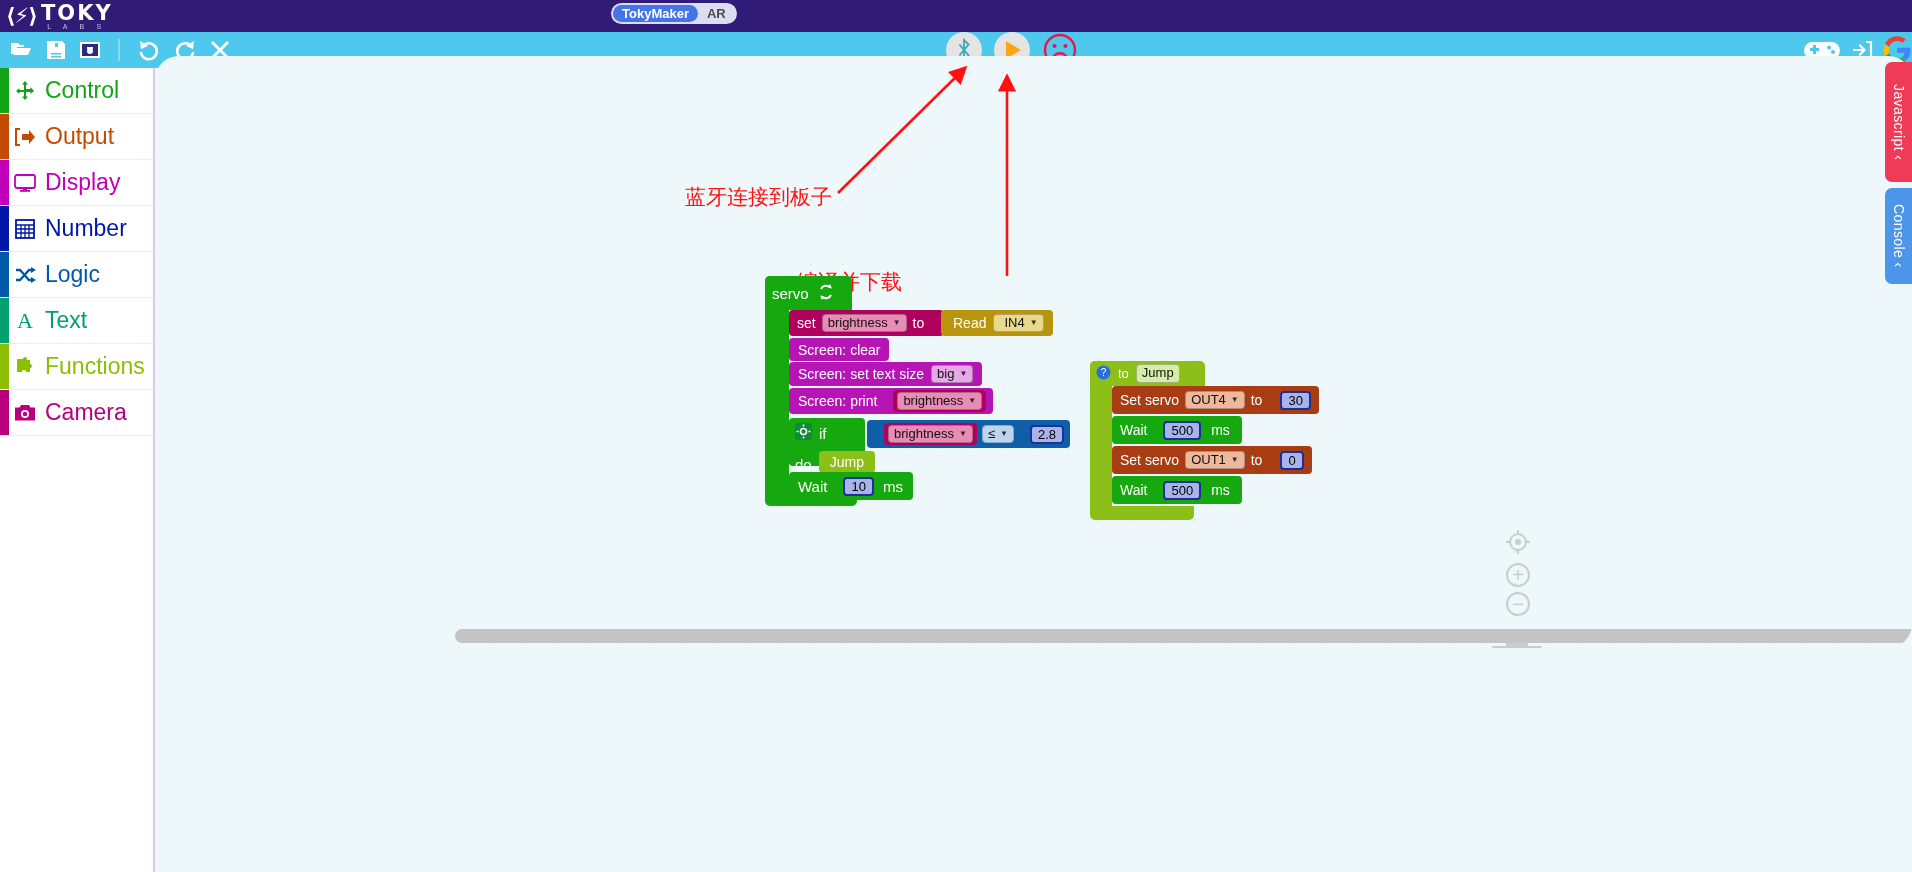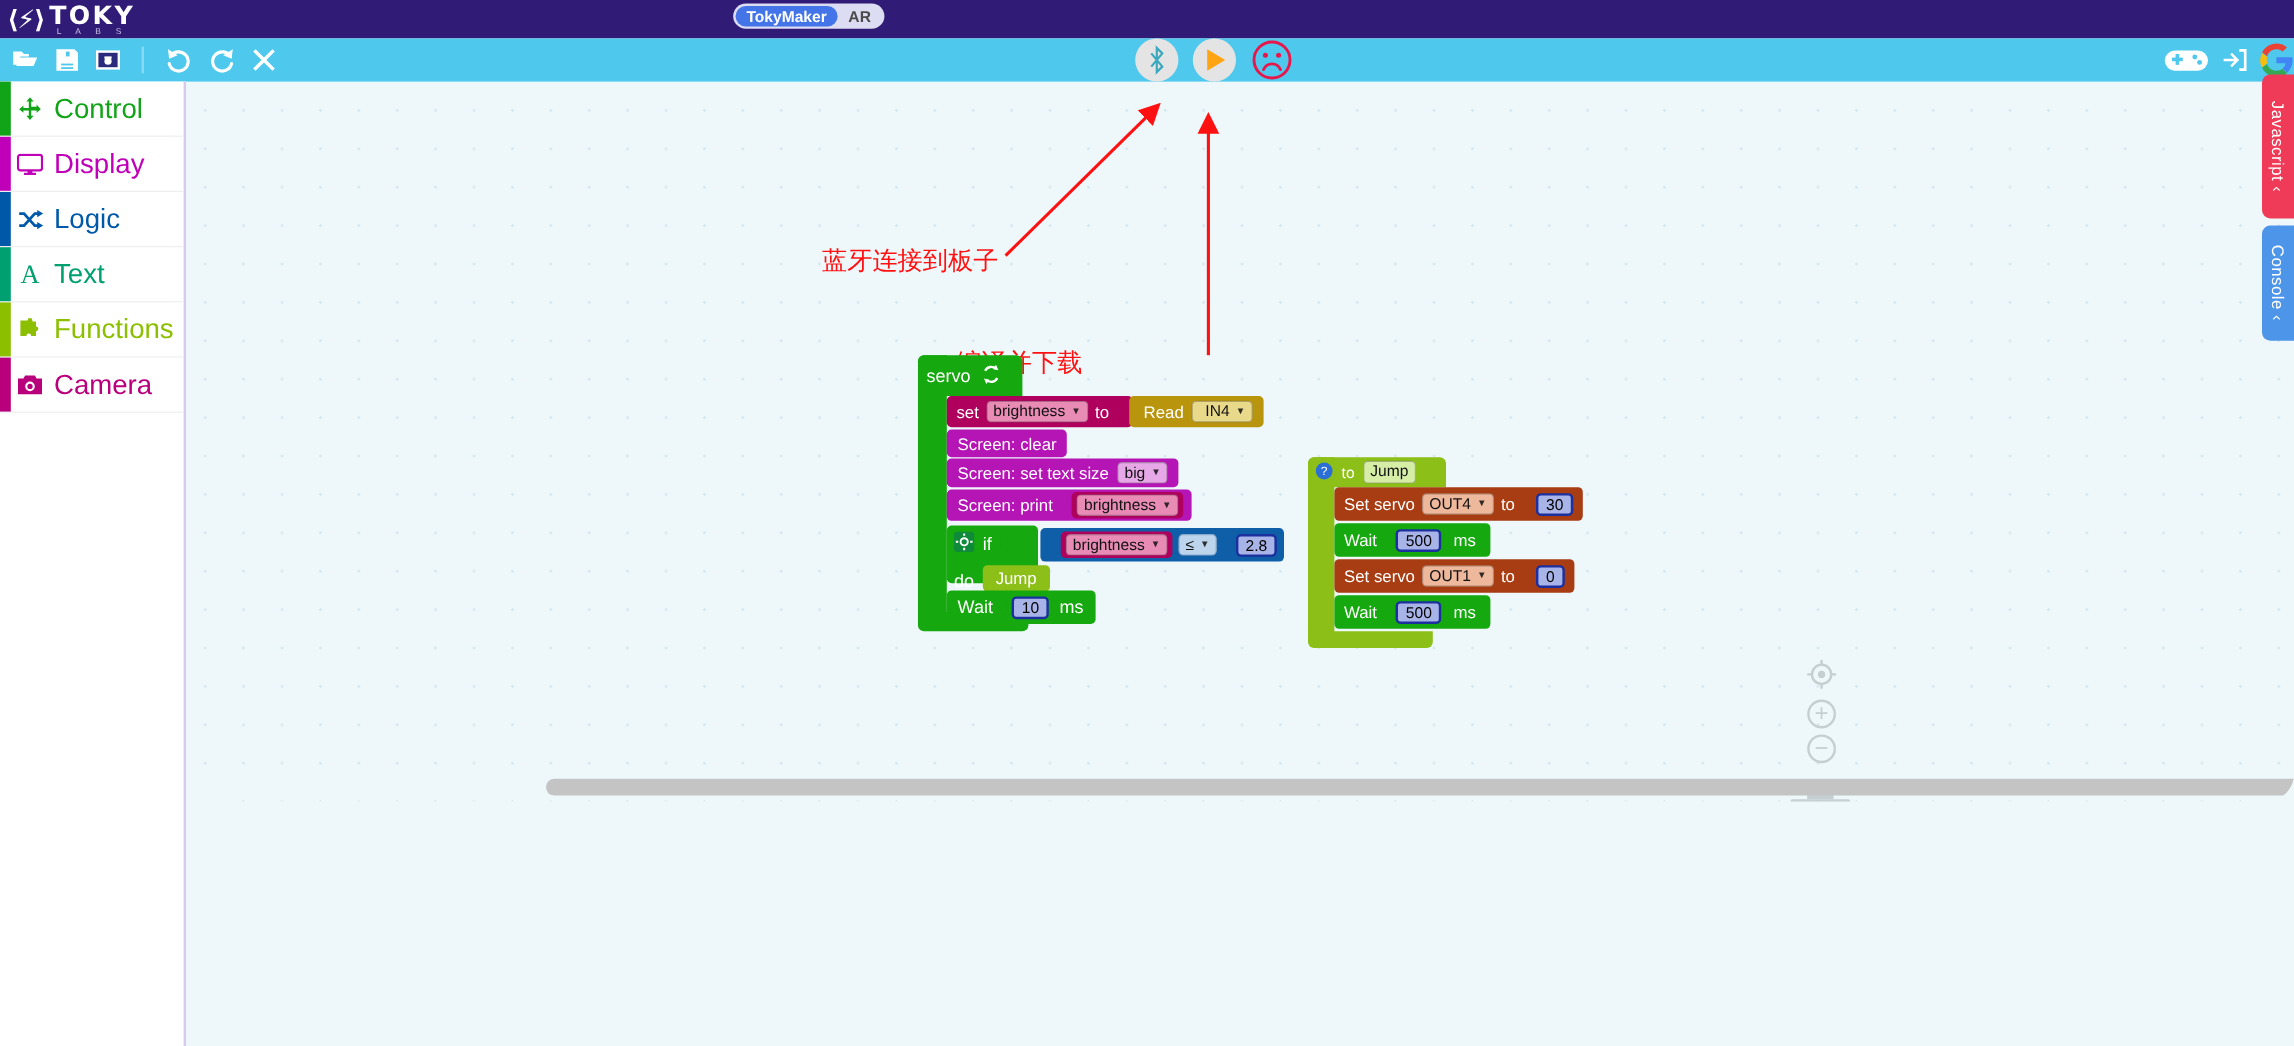--- a/index.html
+++ b/index.html
@@ -96,21 +96,21 @@
     position:absolute; left:0; top:0; width:9px; height:100%;
   }
   .cat .cat-icon {
     width:26px; display:flex; align-items:center; justify-content:center;
     margin-right:7px; font-size:19px; line-height:1;
   }
   .cat .cat-label { font-size:23px; }
 
   
   #canvas {
-    position:absolute; left:155px; top:76px; width:1757px; height:592px;
+    position:absolute; left:155px; top:56px; width:1757px; height:592px;
     background:#eef8fb;
     background-image:
       radial-gradient(circle, #d3e7ee 1px, transparent 1.2px);
     background-size:32px 32px;
     overflow:hidden;
     border-radius:24px;
   }
 
   
   .anno-text {
@@ -281,33 +281,53 @@
     <span class="swatch" style="background:#12a418"></span>
     <span class="cat-icon" style="color:#12a418">
       <svg width="20" height="20" viewBox="0 0 20 20">
           <path fill="#12a418" d="M10 0l3 3.5h-2v4.5h4.5v-2L19 10l-3.5 3v-2H11v4.5h2L10 19l-3-3.5h2V11H4.5v2L1 10l3.5-3v2H9V3.5H7z"></path>
         </svg>
     </span>
     <span class="cat-label" style="color:#12a418">Control</span>
   </div>
 
 
+  <div class="cat">
+    <span class="swatch" style="background:#c44a00"></span>
+    <span class="cat-icon">
+      <svg width="20" height="18" viewBox="0 0 20 18">
+          <path fill="none" stroke="#c44a00" stroke-width="2" d="M5 1H1v16h4"></path>
+          <path fill="#c44a00" d="M7 6h7V2l6 7-6 7v-4H7z"></path>
+        </svg>
+    </span>
+    <span class="cat-label" style="color:#c44a00">Output</span>
+  </div>
 
   <div class="cat">
     <span class="swatch" style="background:#c000b8"></span>
     <span class="cat-icon">
       <svg width="22" height="18" viewBox="0 0 22 18">
           <rect x="1" y="1" width="20" height="13" rx="2" fill="none" stroke="#c000b8" stroke-width="1.8"></rect>
           <rect x="9" y="14" width="4" height="3" fill="#c000b8"></rect>
           <rect x="6" y="16" width="10" height="1.8" fill="#c000b8"></rect>
         </svg>
     </span>
     <span class="cat-label" style="color:#c000b8">Display</span>
   </div>
 
+  <div class="cat">
+    <span class="swatch" style="background:#0017a8"></span>
+    <span class="cat-icon">
+      <svg width="20" height="20" viewBox="0 0 20 20">
+          <rect x="1" y="1" width="18" height="18" fill="none" stroke="#0017a8" stroke-width="1.8"></rect>
+          <path stroke="#0017a8" stroke-width="1.3" d="M1 6h18M1 10h18M1 14h18M6 6v13M10 6v13M14 6v13"></path>
+        </svg>
+    </span>
+    <span class="cat-label" style="color:#0017a8">Number</span>
+  </div>
 
   <div class="cat">
     <span class="swatch" style="background:#0059a8"></span>
     <span class="cat-icon">
       <svg width="22" height="18" viewBox="0 0 22 18">
           <path fill="none" stroke="#0059a8" stroke-width="2.3" d="M2 4h4l9 10h4M2 14h4l9-10h4"></path>
           <path fill="#0059a8" d="M17 1l5 3-5 3zM17 11l5 3-5 3z"></path>
         </svg>
     </span>
     <span class="cat-label" style="color:#0059a8">Logic</span>

